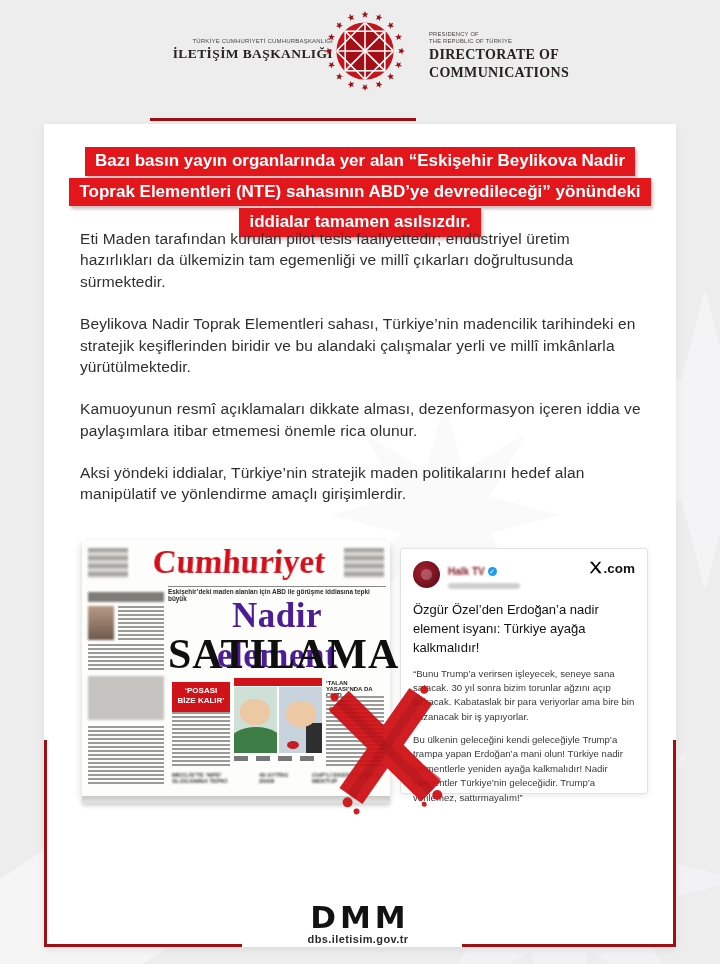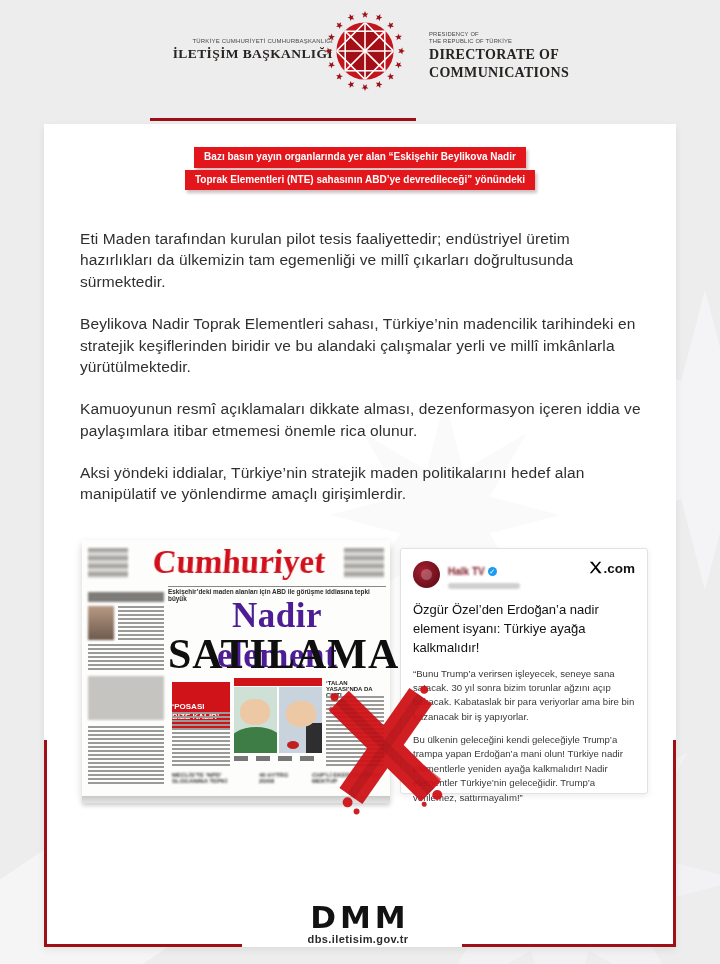--- a/index.html
+++ b/index.html
@@ -24,21 +24,21 @@
 
   
   .topline{position:absolute;left:150px;top:118px;width:266px;height:3px;background:#9c0f15;}
   .card{position:absolute;left:44px;top:124px;width:632px;height:823px;background:#fff;
         box-shadow:0 3px 8px rgba(0,0,0,.07);}
   .frame{position:absolute;background:#9e1016;}
 
   
   .banner{position:absolute;left:44px;top:146px;width:632px;text-align:center;}
   .banner .bl{display:inline-block;background:#e3161c;color:#fff;font-weight:bold;
-              font-size:10px;line-height:1.15;padding:4px 10px 5px;margin:1px 0;
+              font-size:17px;line-height:1.15;padding:4px 10px 5px;margin:1px 0;
               box-shadow:2px 3px 3px rgba(60,0,0,.25);}
 
   
   .paras{position:absolute;left:80px;top:228px;width:562px;color:#2f2f31;}
   .paras p{margin:0 0 21px;font-size:15.5px;line-height:1.38;letter-spacing:.1px;}
 
   
   .np{position:absolute;left:82px;top:540px;width:308px;height:256px;background:#fdfdfc;
       box-shadow:0 4px 8px rgba(0,0,0,.18);}
   .np:after{content:"";position:absolute;left:0;right:0;bottom:-7px;height:7px;
@@ -49,22 +49,22 @@
            font-size:33px;color:#d2101c;transform:skewX(-4deg);filter:blur(.4px);}
   .np-sub{position:absolute;left:86px;top:48px;width:218px;font-size:6.4px;font-weight:bold;
           color:#2c2c2c;filter:blur(.6px);}
   .np-h1{position:absolute;left:86px;top:56px;width:218px;text-align:center;
          font-family:"Liberation Serif","DejaVu Serif",serif;font-weight:bold;
          font-size:35px;color:#4c1d95;letter-spacing:.5px;filter:blur(.3px);}
   .np-h2{position:absolute;left:86px;top:90px;width:218px;text-align:center;
          font-family:"Liberation Serif","DejaVu Serif",serif;font-weight:bold;
          font-size:42px;color:#0f0f0f;letter-spacing:1px;filter:blur(.3px);}
   .np-redbox{position:absolute;left:90px;top:142px;width:58px;height:26px;background:#d01319;
-             color:#fff;font-weight:bold;font-size:8px;line-height:1.2;text-align:left;
-             padding-top:20px;filter:blur(.5px);}
+             color:#fff;font-weight:bold;font-size:8px;line-height:1.2;text-align:center;
+             padding-top:4px;filter:blur(.5px);}
   .np-smalltext{position:absolute;background:repeating-linear-gradient(#9a9a98 0 2px,transparent 2px 4px);
                 filter:blur(.5px);}
   .cartoon{position:absolute;left:152px;top:138px;width:88px;height:86px;}
   .cartoon .bar{position:absolute;left:0;top:0;width:88px;height:8px;background:#d01319;filter:blur(.5px);}
   .cartoon .p1{position:absolute;left:0;top:9px;width:43px;height:66px;background:#cfe0d6;overflow:hidden;filter:blur(.6px);}
   .cartoon .p2{position:absolute;left:45px;top:9px;width:43px;height:66px;background:#c8d3de;overflow:hidden;filter:blur(.6px);}
   .hill{position:absolute;left:-6px;bottom:-8px;width:56px;height:34px;background:#3f7d46;border-radius:50% 50% 0 0;}
   .fist{position:absolute;width:30px;height:26px;background:#ecc9a4;border-radius:45%;}
   .suit{position:absolute;background:#2e2e30;}
   .splat{position:absolute;background:#c02020;border-radius:50%;}
@@ -176,20 +176,21 @@
   <div class="frame" style="left:44px;top:944px;width:198px;height:3px;"></div>
   <div class="frame" style="left:462px;top:944px;width:214px;height:3px;"></div>
 
   <svg class="wm" style="left:330px;top:400px;width:230px;height:230px;" viewBox="0 0 200 200">
     <polygon points="100,0 116,61 171,29 139,84 200,100 139,116 171,171 116,139 100,200 84,139 29,171 61,116 0,100 61,84 29,29 84,61" fill="#fafafa"></polygon>
   </svg>
 
   <div class="banner">
     <span class="bl">Bazı basın yayın organlarında yer alan “Eskişehir Beylikova Nadir</span><br>
     <span class="bl">Toprak Elementleri (NTE) sahasının ABD’ye devredileceği” yönündeki</span><br>
+    <span class="bl">iddialar tamamen asılsızdır.</span>
   </div>
 
   <div class="paras">
     <p>Eti Maden tarafından kurulan pilot tesis faaliyettedir; endüstriyel üretim hazırlıkları da ülkemizin tam egemenliği ve millî çıkarları doğrultusunda sürmektedir.</p>
     <p>Beylikova Nadir Toprak Elementleri sahası, Türkiye’nin madencilik tarihindeki en stratejik keşiflerinden biridir ve bu alandaki çalışmalar yerli ve millî imkânlarla yürütülmektedir.</p>
     <p>Kamuoyunun resmî açıklamaları dikkate alması, dezenformasyon içeren iddia ve paylaşımlara itibar etmemesi önemle rica olunur.</p>
     <p>Aksi yöndeki iddialar, Türkiye’nin stratejik maden politikalarını hedef alan manipülatif ve yönlendirme amaçlı girişimlerdir.</p>
   </div>
 
   <div class="np">

